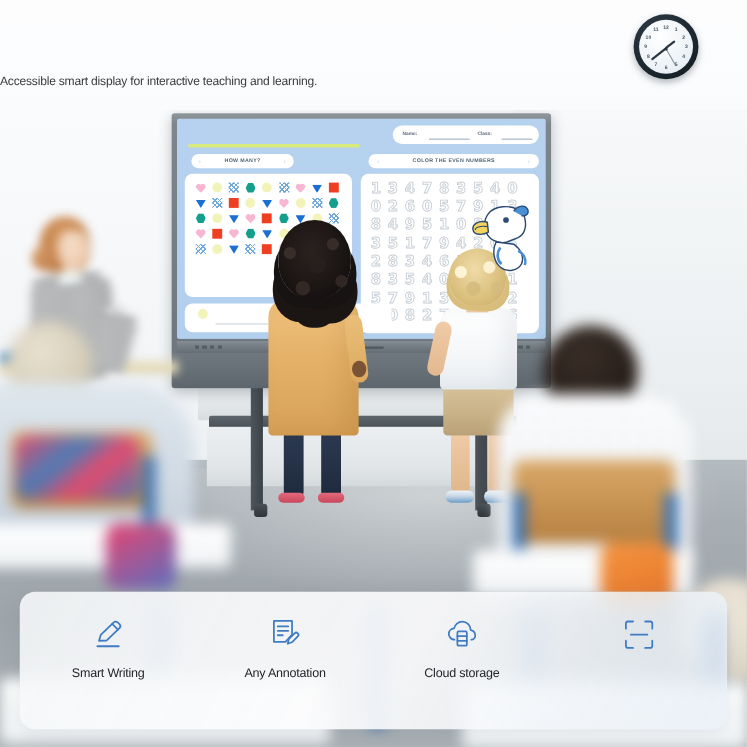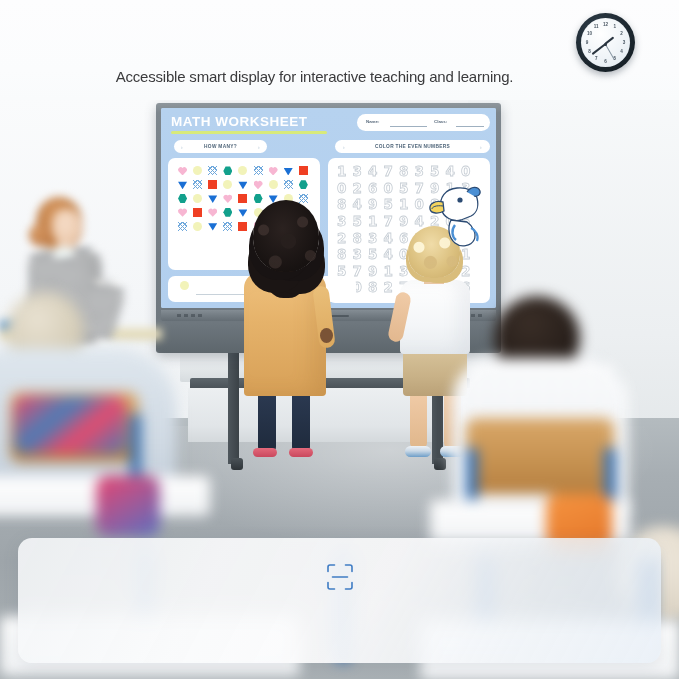--- a/index.html
+++ b/index.html
@@ -16,22 +16,22 @@
   .header { position:absolute; left:0; top:0; width:679px; height:100px; z-index:40;
             background:linear-gradient(180deg,#fdfdfe 0%,#fbfcfd 70%,#f9fbfc 100%); }
   .title {
     position:absolute; left:0; top:22px; width:679px; text-align:center;
     font-size:25.5px; font-weight:bold; letter-spacing:-0.3px;
     background:linear-gradient(100deg,#55b3ec 0%,#4f9de4 28%,#4c7fd6 62%,#4a63c4 100%);
     -webkit-background-clip:text; background-clip:text; color:transparent;
     -webkit-text-fill-color:transparent;
   }
   .subtitle {
-    position:absolute; left:0; top:68px; width:629px; text-align:center;
-    font-size:15px; color:#3b3b3d; letter-spacing:-0.2px;
+    position:absolute; left:0; top:68px; width:629px; 
+    font-size:11px; color:#3b3b3d; letter-spacing:-0.2px;
   }
 
   
   .clock { position:absolute; left:576px; top:13px; width:59px; height:59px; border-radius:50%;
            background:radial-gradient(circle at 38% 32%, #31404d 0%, #1d2830 55%, #0f171d 100%);
            box-shadow:0 3px 7px rgba(40,55,70,.35); z-index:45; }
   .clock-face { position:absolute; left:5px; top:5px; width:49px; height:49px; border-radius:50%;
            background:radial-gradient(circle at 40% 32%, #ffffff 0%, #eef3f7 60%, #dde6ee 100%); }
   .clock-num { position:absolute; font-size:4.6px; color:#4a5763; font-weight:bold;
                width:8px; text-align:center; }
@@ -276,21 +276,20 @@
     <div class="stand-col r"></div>
     <div class="caster" style="left:231px;top:362px;"></div>
     <div class="caster" style="left:434px;top:362px;"></div>
 
     <div class="display-wrap">
       <div class="display-bezel">
         <div class="display-screen">
 
           <div class="ws">
             <div class="ws-head">
-              <div class="ws-title">MATH WORKSHEET</div>
               <div class="ws-title-underline"></div>
               <div class="ws-namebox">
                 <span style="left:9px;">Name:</span>
                 <div class="ws-line" style="left:33px;width:37px;"></div>
                 <span style="left:77px;">Class:</span>
                 <div class="ws-line" style="left:99px;width:28px;"></div>
               </div>
             </div>
 
             <div class="ws-pill" style="left:13px;top:32px;width:93px;">
@@ -559,22 +558,60 @@
         <div class="clock-num" style="left: 4.47853px; top: 31.35px;">8</div>
         <div class="clock-num" style="left: 2px; top: 22.1px;">9</div>
         <div class="clock-num" style="left: 4.47853px; top: 12.85px;">10</div>
         <div class="clock-num" style="left: 11.25px; top: 6.07853px;">11</div>
       </div>
   </div>
 
   <div class="featurebar">
 
 
-
-
+    <div class="feature">
+      <div class="ficon">
+        <svg viewBox="0 0 32 32" width="32" height="32">
+          <path class="icn" d="M8 21.5 L9.6 16.2 L21.4 4.8 C22.4 3.8 24 3.8 25 4.8 L26.6 6.4
+                               C27.6 7.4 27.6 9 26.6 10 L14.8 21.4 Z"></path>
+          <path class="icn" d="M20 6.2 L25.2 11.4"></path>
+          <path class="icn" d="M6.5 26.5 L26 26.5" stroke-width="2.6"></path>
+        </svg>
+      </div>
+      <div class="flabel">Smart Writing</div>
+    </div>
+
+    <div class="feature">
+      <div class="ficon">
+        <svg viewBox="0 0 32 32" width="32" height="32">
+          <path class="icn" d="M6 3.5 L22.5 3.5 L22.5 16 L16.5 22.5 L6 22.5 Z"></path>
+          <path class="icn" d="M9.5 8.5 L19 8.5" stroke-width="2.2"></path>
+          <path class="icn" d="M9.5 12.5 L19 12.5" stroke-width="2.2"></path>
+          <path class="icn" d="M9.5 16.5 L14 16.5" stroke-width="2.2"></path>
+          <path class="icn" d="M19.5 20 L24.8 14.7 C25.6 13.9 26.9 13.9 27.7 14.7
+                               C28.5 15.5 28.5 16.8 27.7 17.6 L22.4 22.9
+                               L18.6 24.2 Z"></path>
+        </svg>
+      </div>
+      <div class="flabel">Any Annotation</div>
+    </div>
+
+    <div class="feature">
+      <div class="ficon">
+        <svg viewBox="0 0 32 32" width="32" height="32">
+          <path class="icn" d="M9.2 20.5 C6.3 20.5 4 18.2 4 15.4 C4 12.7 6.1 10.5 8.8 10.3
+                               C9.5 6.8 12.6 4.2 16.3 4.2 C20.5 4.2 23.9 7.6 23.9 11.8
+                               C26.3 12.3 28 14.3 28 16.7 C28 18.8 26.6 20.5 24.5 20.5"></path>
+          <rect class="icn" x="11.8" y="13" width="8.6" height="13" rx="1.2"></rect>
+          <path class="icn" d="M11.8 17.4 L20.4 17.4"></path>
+          <path class="icn" d="M11.8 21.6 L20.4 21.6"></path>
+        </svg>
+      </div>
+      <div class="flabel">Cloud storage</div>
+    </div>
 
     <div class="feature">
       <div class="ficon">
         <svg viewBox="0 0 32 32" width="32" height="32">
           <path class="icn" d="M4 10.5 L4 6 C4 4.9 4.9 4 6 4 L10.5 4" stroke-width="3"></path>
           <path class="icn" d="M21.5 4 L26 4 C27.1 4 28 4.9 28 6 L28 10.5" stroke-width="3"></path>
           <path class="icn" d="M28 21.5 L28 26 C28 27.1 27.1 28 26 28 L21.5 28" stroke-width="3"></path>
           <path class="icn" d="M10.5 28 L6 28 C4.9 28 4 27.1 4 26 L4 21.5" stroke-width="3"></path>
           <path class="icn" d="M8.5 16 L23.5 16" stroke-width="3"></path>
         </svg>

